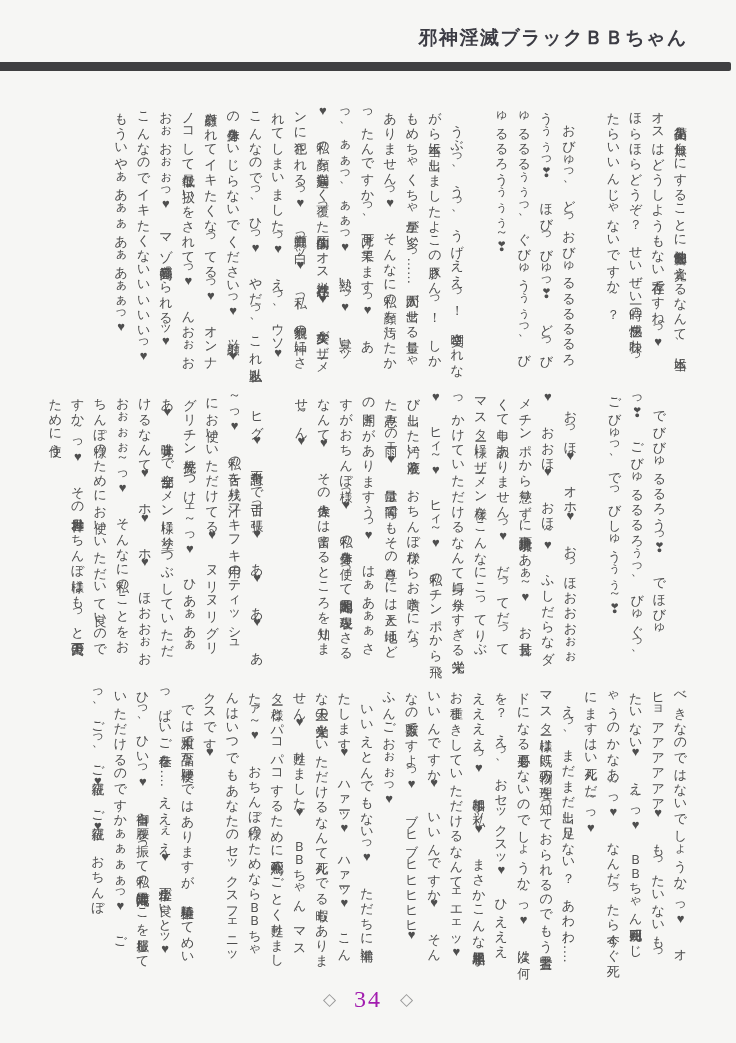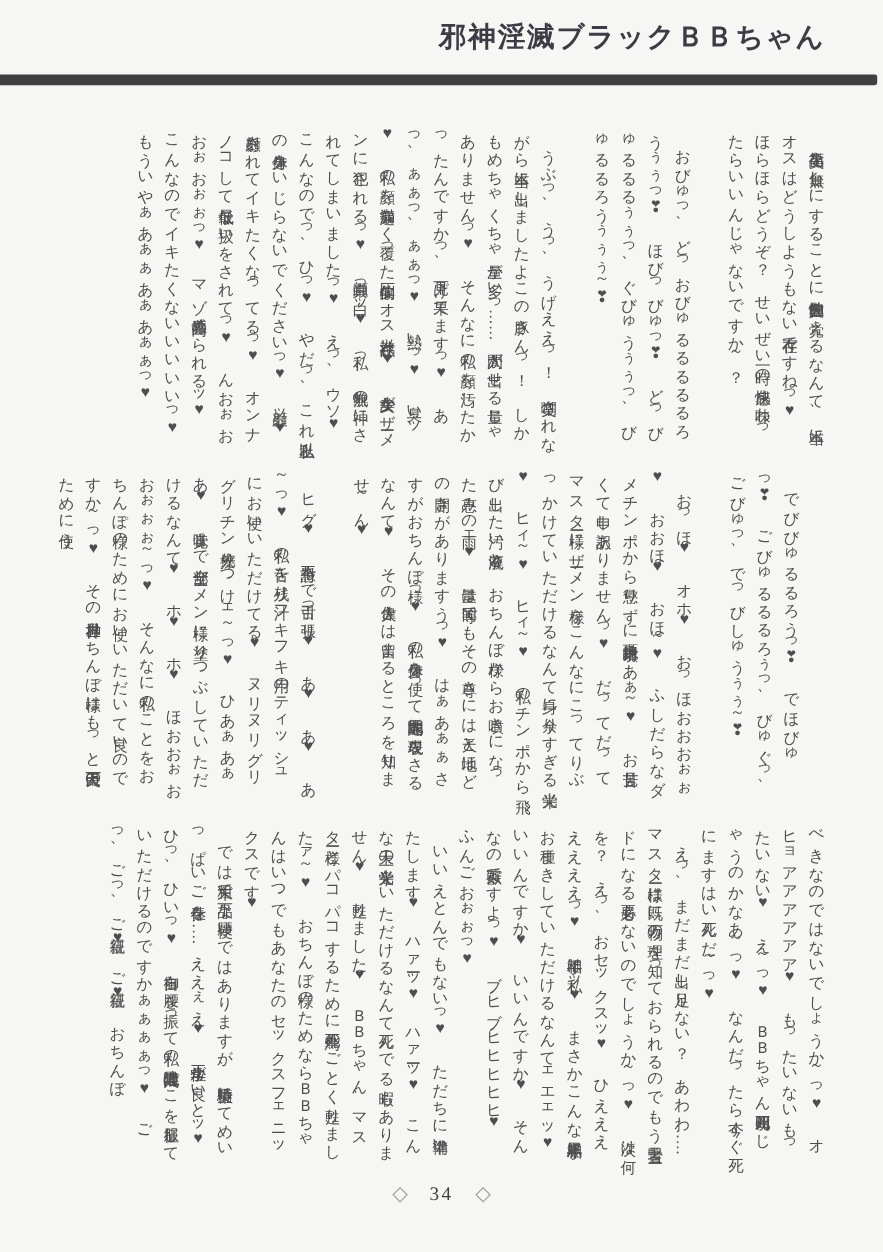--- a/index.html
+++ b/index.html
@@ -6,23 +6,23 @@
   html, body { width: 736px; height: 1043px; }
   body {
     position: relative;
     overflow: hidden;
     background: #f6f6f4;
     font-family: "Liberation Serif", "DejaVu Serif", serif;
     color: #4c4c4c;
   }
   .page-title {
     position: absolute;
-    top: 15px;
+    top: 25px;
     right: 48px;
-    font-size: 23px;
+    font-size: 19px;
     letter-spacing: 1.5px;
     color: #3c3c44;
     white-space: nowrap;
   }
   .divider-bar {
     position: absolute;
     top: 62px;
     left: 0;
     width: 731px;
     height: 9px;
@@ -55,23 +55,23 @@
     align-items: center;
     gap: 18px;
   }
   .diamond-ornament {
     font-family: "DejaVu Sans", sans-serif;
     font-size: 17px;
     color: #9a9a9a;
     line-height: 1;
   }
   .page-number {
-    font-size: 16px;
+    font-size: 24px;
     letter-spacing: 2px;
-    color: #404040;
+    color: #a21caf;
     line-height: 1;
     font-family: Liberation Serif, serif;
   }
 </style>
 </head>
 <body>
 
 <header>
   <h1 class="page-title">邪神淫滅ブラックＢＢちゃん</h1>
   <div class="divider-bar"></div>

